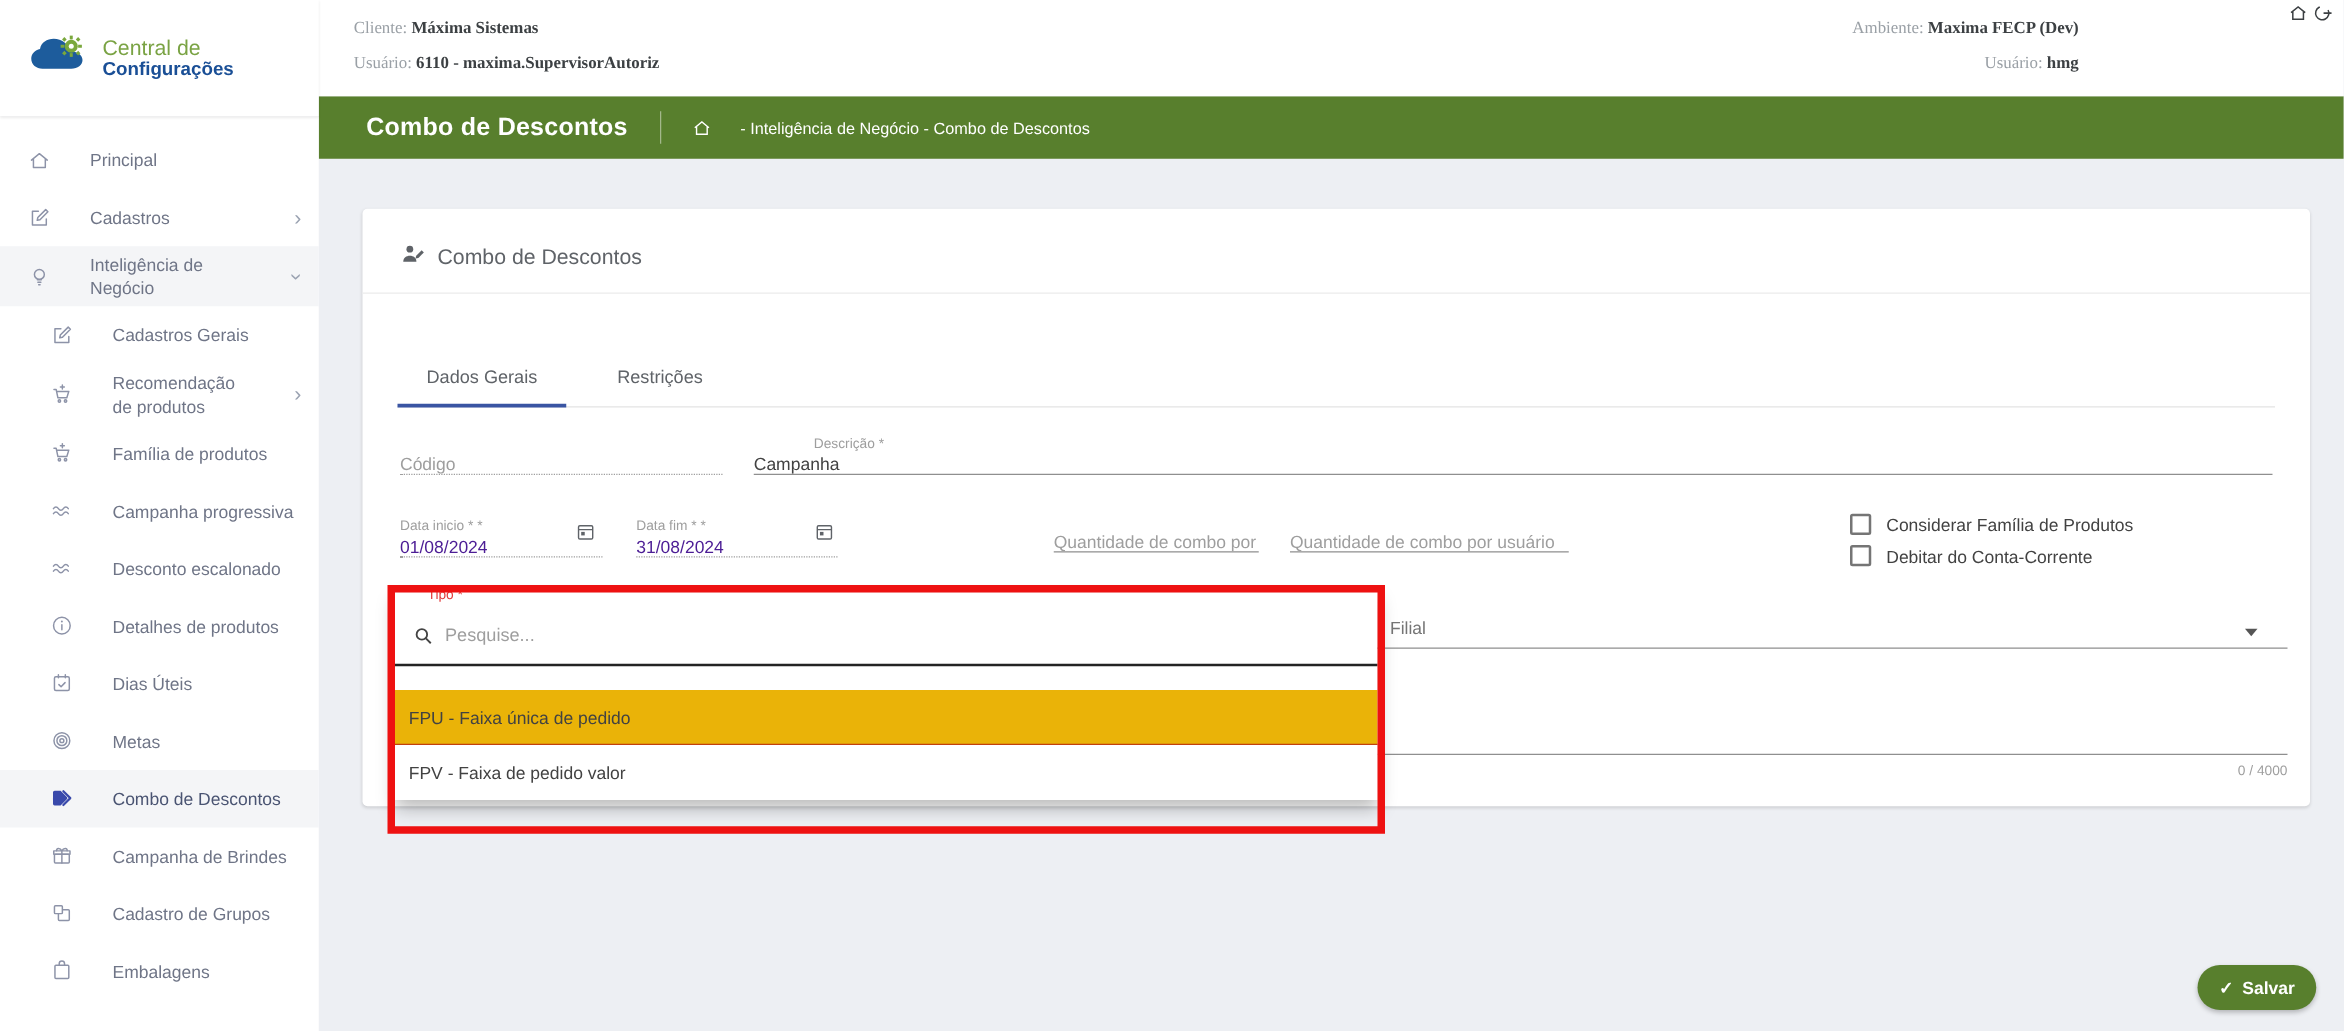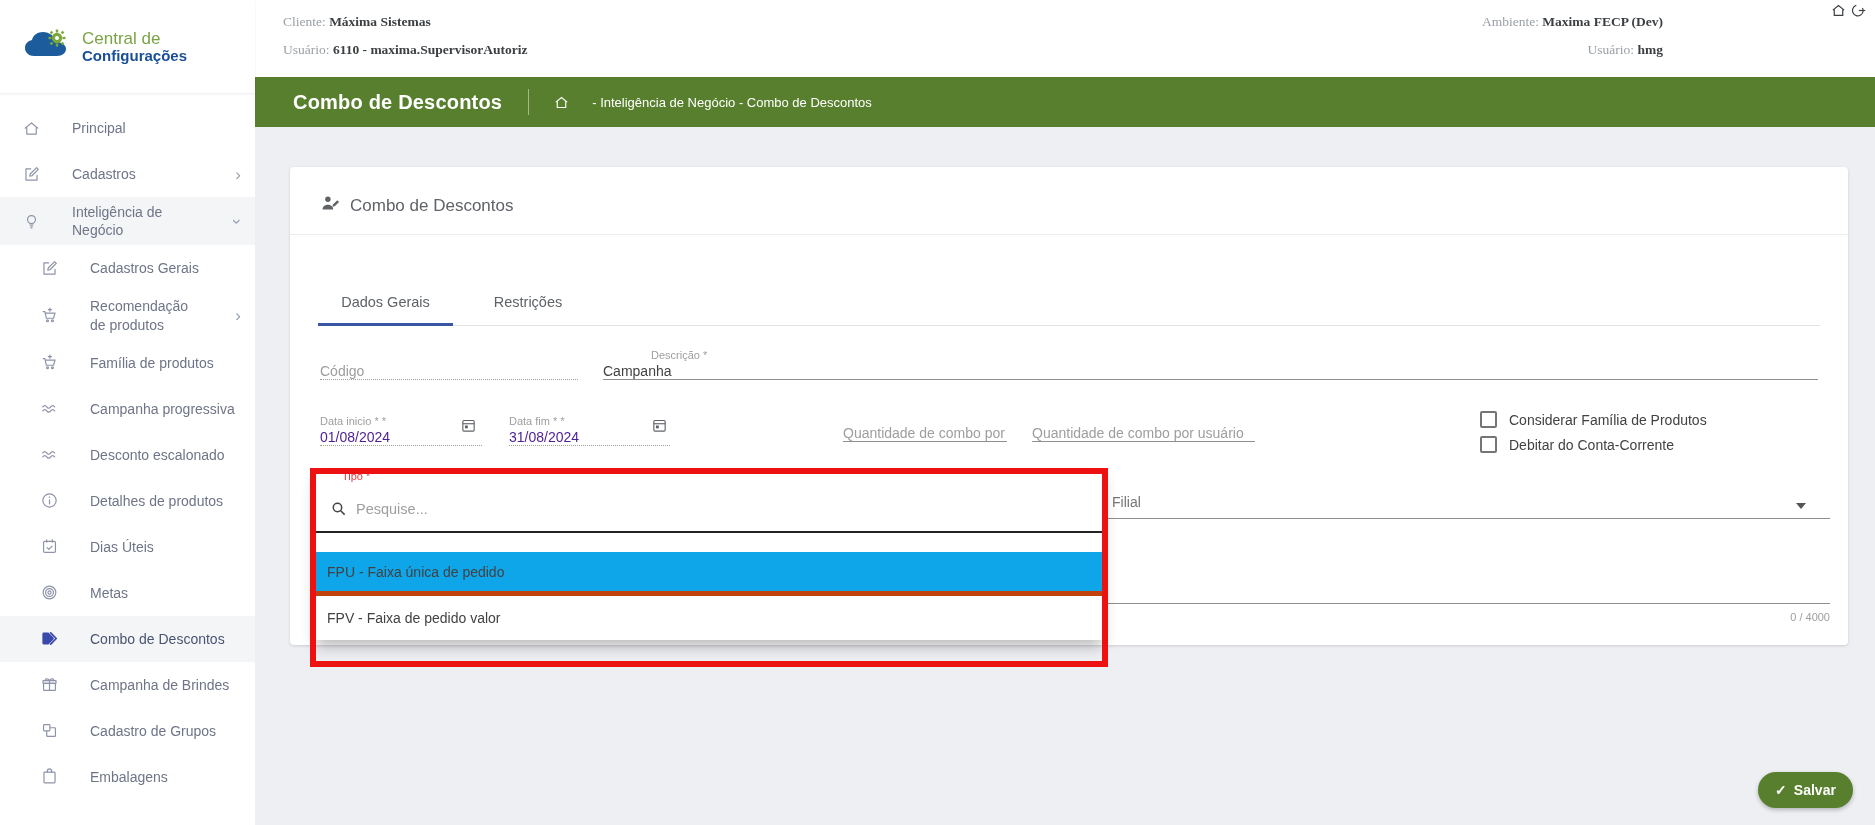--- a/index.html
+++ b/index.html
@@ -84,21 +84,21 @@
               box-shadow:0 6px 14px rgba(0,0,0,.28); z-index:50; }
   .dd-search { position:absolute; left:14px; top:26px; display:flex; align-items:center; gap:8px; width:740px; }
   .dd-search .mag { width:18px; height:18px; }
   .dd-search input { border:none; outline:none; font-family:"Liberation Sans", sans-serif;
                      font-size:14.5px; color:#555; width:680px; background:transparent; }
   .dd-search input::placeholder { color:#9e9e9e; opacity:1; }
   .dd-underline { position:absolute; left:0; top:57px; width:786px; height:2px; background:#232323; }
   .dd-options { position:absolute; left:0; top:78px; width:786px; }
   .dd-opt { height:44px; display:flex; align-items:center; padding-left:11px; font-size:14px;
             color:#424242; cursor:pointer; background:#fff; }
-  .dd-opt.hover { background:#0ea5e9; border-bottom:5px solid #c2410c; }
+  .dd-opt.hover { background:#eab308; border-bottom:1px solid #c2410c; }
 
   .tipo-label { position:absolute; left:342px; top:470px; z-index:55; }
 
   .annotation { position:absolute; left:310px; top:468px; width:798px; height:199px;
                 border:6px solid #ee1111; z-index:60; pointer-events:none; }
 
   
   .save-btn { position:absolute; left:1758px; top:772px; width:95px; height:36px; border-radius:18px;
               background:#587f2d; color:#fff; border:none; font-family:"Liberation Sans", sans-serif;
               font-size:14px; font-weight:bold; display:flex; align-items:center; justify-content:center;

